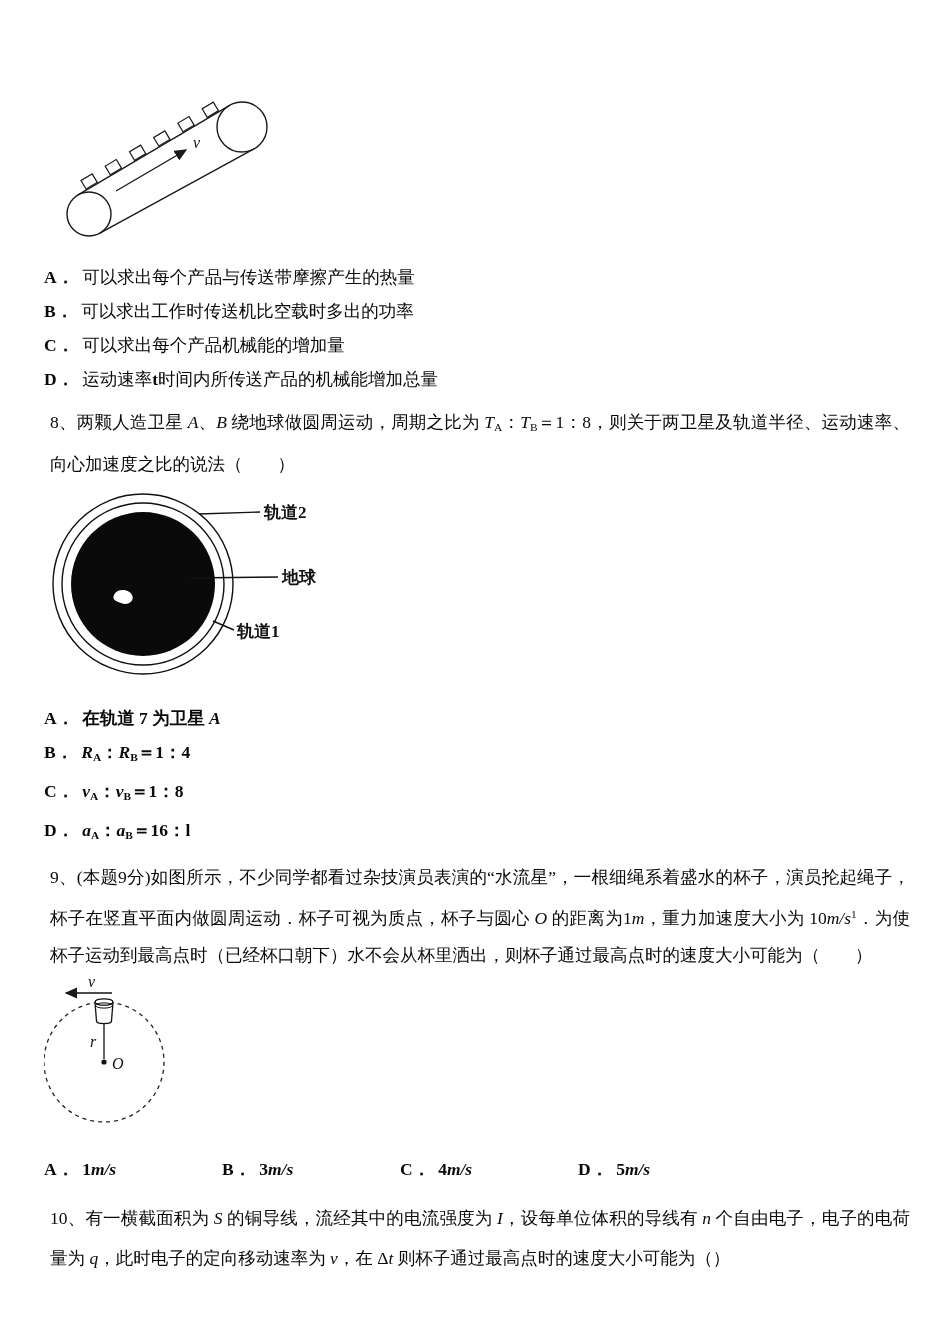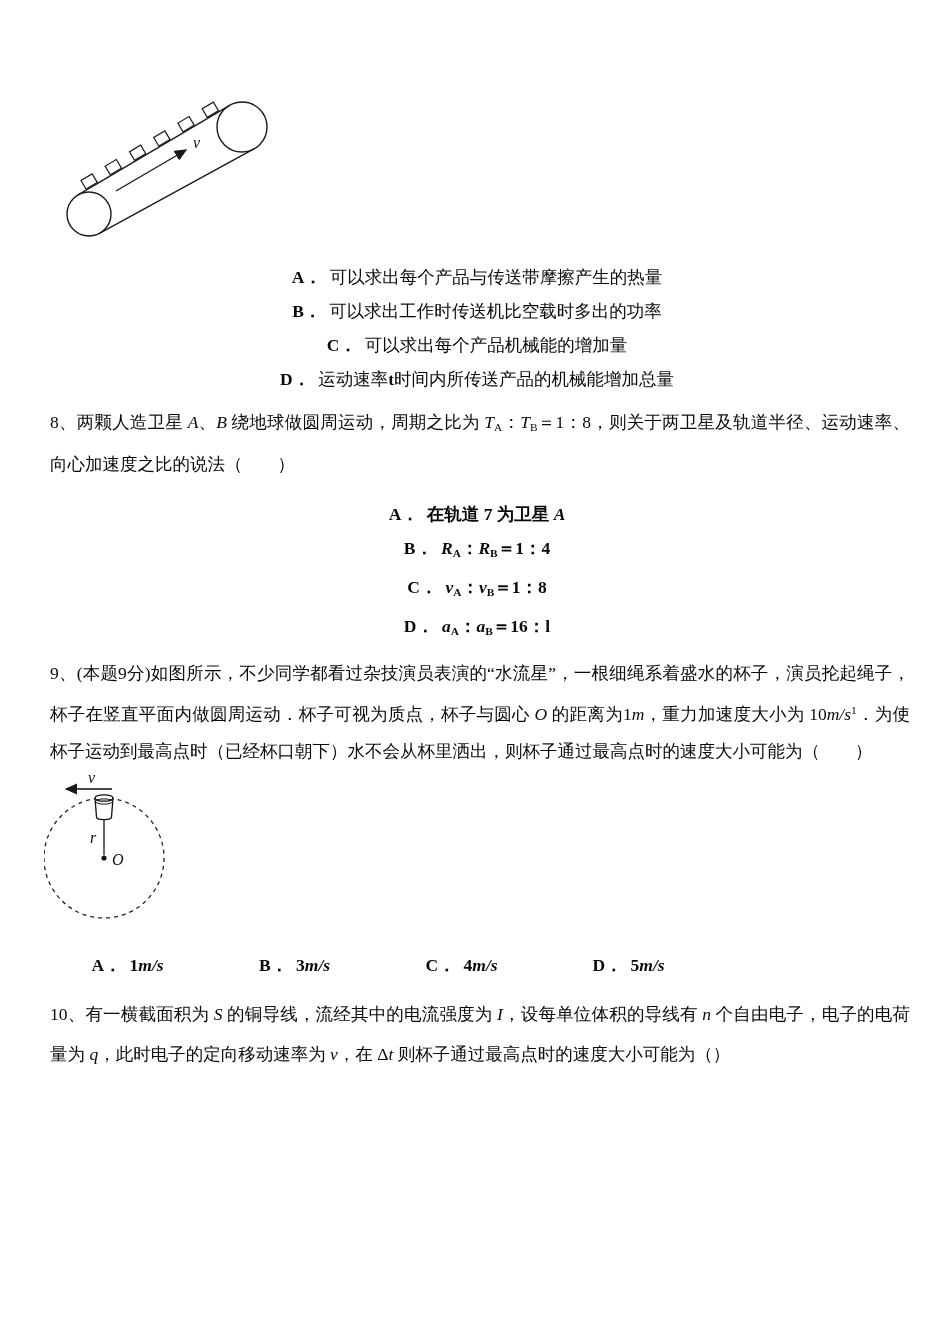--- a/index.html
+++ b/index.html
@@ -18,24 +18,24 @@
   .fig-conveyor{margin:0 0 0 22px;width:212px;height:156px;}
   .fig-earth{margin:4px 0 0 6px;width:300px;height:200px;}
   .fig-cup{margin:0 0 0 2px;width:135px;height:162px;}
   .stem{
     margin:8px 0 0 8px;
     line-height:37px;
     text-align:justify;
   }
   .stem.q10{margin-top:12px;line-height:40px;}
   .options{margin:14px 0 0 2px;}
-  .opt{line-height:34px;white-space:nowrap;text-align:center;}
+  .opt{line-height:34px;white-space:nowrap;}
   .opt-label{font-weight:bold;margin-right:8px;}
   .opts-bold .opt-text{font-weight:bold;}
-  .options-row{display:flex;margin:16px 0 0 2px;line-height:30px;}
+  .options-row{display:flex;margin:16px 0 0 2px;line-height:30px;gap:11px;}
   .options-row .opt{width:167px;}
   .seg-i{font-style:italic;}
   .seg-b{font-weight:bold;}
   .seg-bi{font-weight:bold;font-style:italic;}
   .seg-sub{font-size:0.65em;vertical-align:-0.25em;}
   .seg-sup{font-size:0.65em;vertical-align:0.5em;}
   .svg-label{font-family:"Liberation Serif","DejaVu Serif",serif;font-size:17px;font-weight:bold;fill:#111;}
   .svg-var{font-family:"Liberation Serif","DejaVu Serif",serif;font-size:16px;font-style:italic;fill:#111;}
 </style>
 </head>
@@ -79,20 +79,34 @@
     <div class="opt">
       <span class="opt-label">C．</span><span class="opt-text"><span>可以求出每个产品机械能的增加量</span></span>
     </div>
     <div class="opt">
       <span class="opt-label">D．</span><span class="opt-text"><span>运动速率</span><span class="seg-b">t</span><span>时间内所传送产品的机械能增加总量</span></span>
     </div>
   </div>
 
   <p class="stem"><span>8、两颗人造卫星 </span><span class="seg-i">A</span><span>、</span><span class="seg-i">B</span><span> 绕地球做圆周运动，周期之比为 </span><span class="seg-i">T</span><span class="seg-sub">A</span><span>：</span><span class="seg-i">T</span><span class="seg-sub">B</span><span>＝1：8，则关于两卫星及轨道半径、运动速率、向心加速度之比的说法（　　）</span></p>
 
+  <figure class="fig-earth">
+    <svg width="300" height="200" viewBox="0 0 300 200">
+      <circle cx="95" cy="97" r="90" fill="none" stroke="#111" stroke-width="1.4"></circle>
+      <circle cx="95" cy="97" r="81" fill="none" stroke="#111" stroke-width="1.4"></circle>
+      <circle cx="95" cy="97" r="72" fill="#0a0a0a"></circle>
+      <path d="M66,108 c3,-7 15,-6 18,0 c3,6 -4,11 -11,8 c-6,-2 -9,-4 -7,-8 z" fill="#ffffff"></path>
+      <line x1="151" y1="27" x2="212" y2="25" stroke="#111" stroke-width="1.4"></line>
+      <line x1="140" y1="91" x2="230" y2="90" stroke="#111" stroke-width="1.4"></line>
+      <line x1="165" y1="134" x2="186" y2="143" stroke="#111" stroke-width="1.4"></line>
+      <text x="216" y="31" class="svg-label">轨道2</text>
+      <text x="234" y="96" class="svg-label">地球</text>
+      <text x="189" y="150" class="svg-label">轨道1</text>
+    </svg>
+  </figure>
 
   <div class="options opts-bold">
     <div class="opt">
       <span class="opt-label">A．</span><span class="opt-text"><span>在轨道 7 为卫星 </span><span class="seg-i">A</span></span>
     </div>
     <div class="opt">
       <span class="opt-label">B．</span><span class="opt-text"><span class="seg-i">R</span><span class="seg-sub">A</span><span>：</span><span class="seg-i">R</span><span class="seg-sub">B</span><span>＝1：4</span></span>
     </div>
     <div class="opt">
       <span class="opt-label">C．</span><span class="opt-text"><span class="seg-i">v</span><span class="seg-sub">A</span><span>：</span><span class="seg-i">v</span><span class="seg-sub">B</span><span>＝1：8</span></span>

